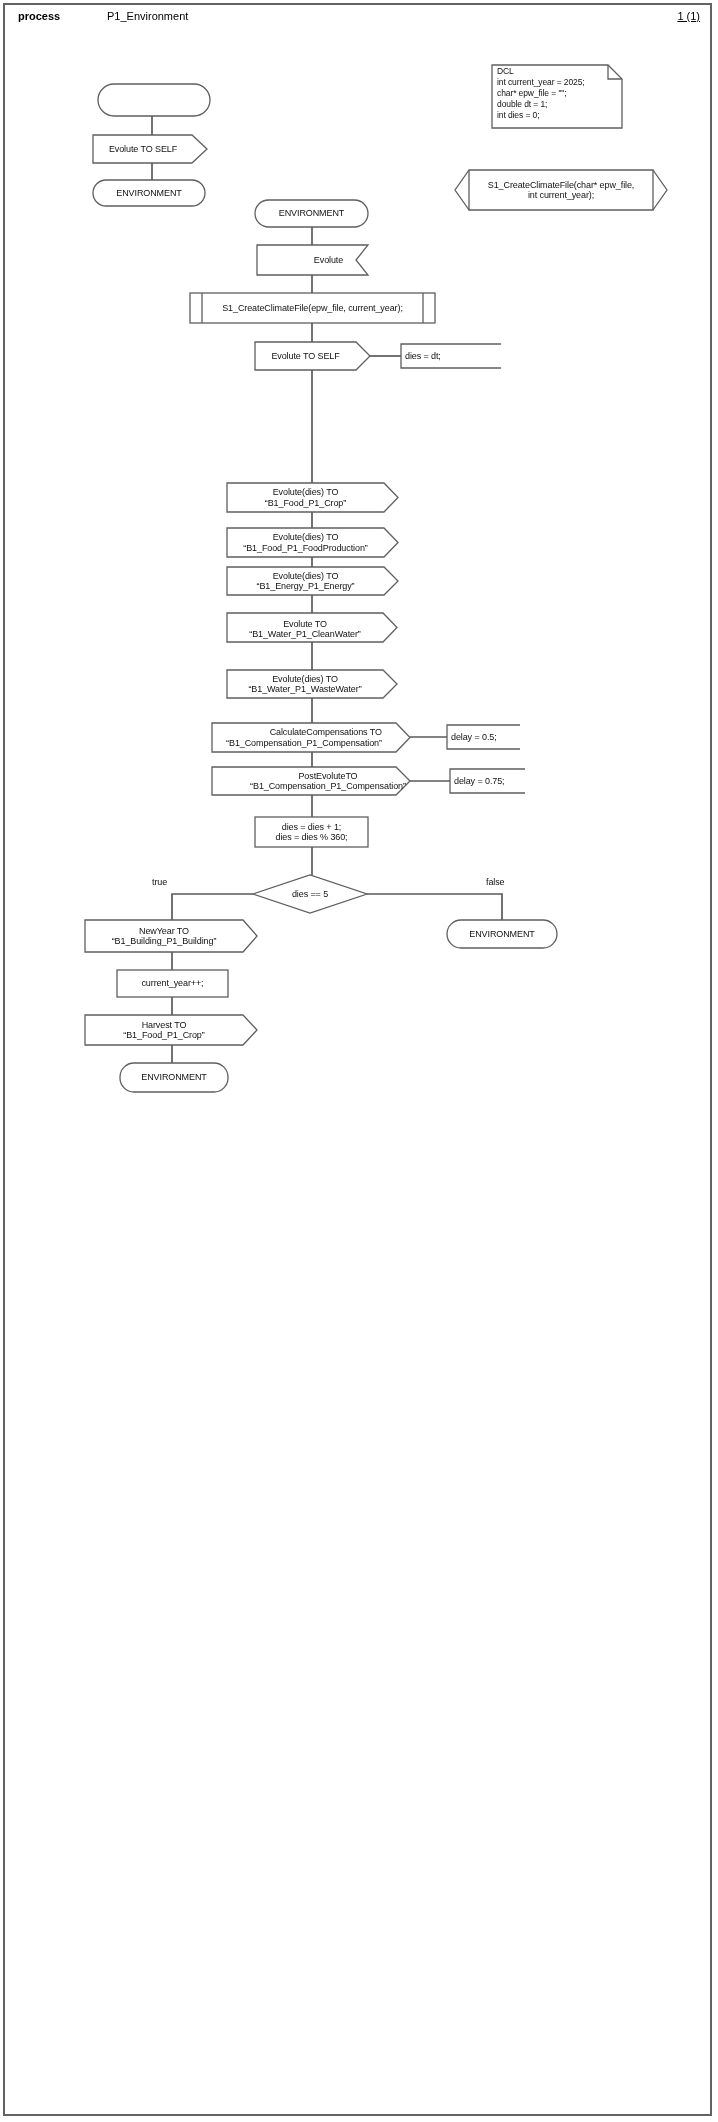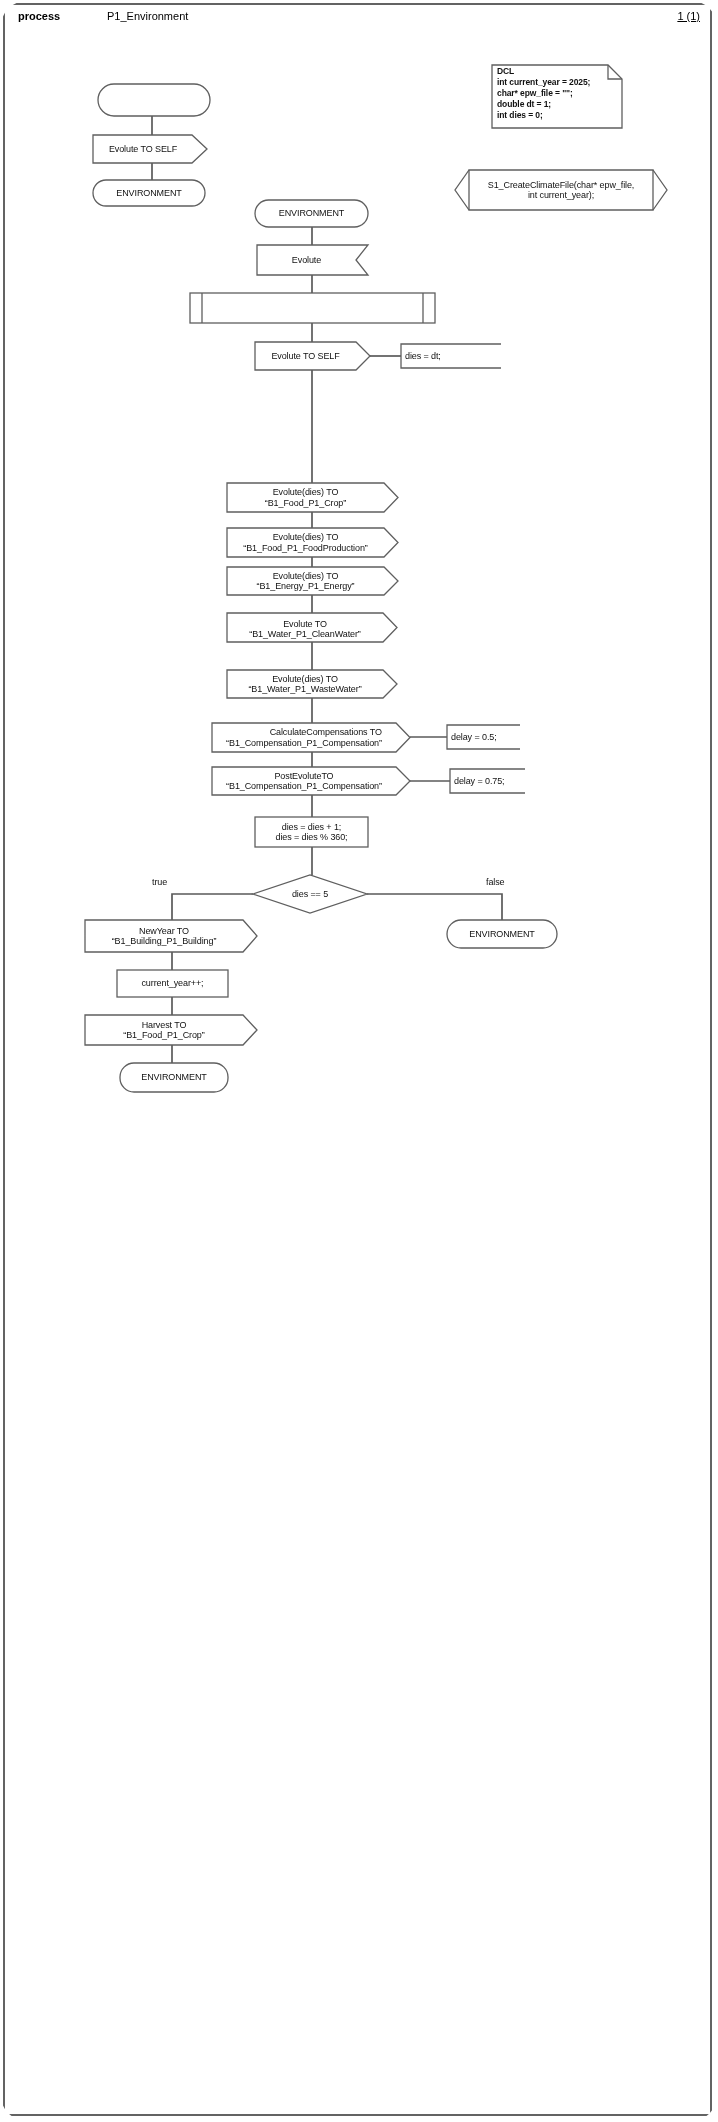--- a/index.html
+++ b/index.html
@@ -3,21 +3,20 @@
 <meta charset="utf-8">
 <style>
   html,body{margin:0;padding:0;background:#ffffff;}
   #page{
     position:relative;
     width:718px;height:2122px;
     background:#ffffff;
     font-family:"Liberation Sans", sans-serif;
     color:#111;
     overflow:hidden;
-    border-radius:29px;
   }
   #page-border{
     position:absolute;left:3px;top:3px;width:709px;height:2113px;
     border:2px solid #636363;box-sizing:border-box;
   }
   svg.canvas{position:absolute;left:0;top:0;}
   .txt{
     position:absolute;
     display:flex;align-items:center;justify-content:center;
     text-align:center;
@@ -103,47 +102,48 @@
     <rect x="117" y="970" width="111" height="27"></rect>
     <polygon points="85,1015 243,1015 257,1030 243,1045 85,1045"></polygon>
     <rect x="120" y="1063" width="108" height="29" rx="14"></rect>
 
     <rect x="447" y="920" width="110" height="28" rx="14"></rect>
   </svg>
 
   <div class="txt" style="left:93px;top:135px;width:100px;height:28px;">Evolute TO SELF</div>
   <div class="txt" style="left:93px;top:180px;width:112px;height:26px;">ENVIRONMENT</div>
 
-  <div class="txt ml lft small-note" style="left:497px;top:66px;width:122px;height:60px;align-items:flex-start;font-weight:bold;">DCL
+  <div class="txt ml lft small-note" style="left:497px;top:66px;width:122px;height:60px;align-items:flex-start;">DCL
 int current_year = 2025;
 char* epw_file = "";
 double dt = 1;
 int dies = 0;</div>
   <div class="txt ml" style="left:469px;top:170px;width:184px;height:40px;">S1_CreateClimateFile(char* epw_file,
 int current_year);</div>
 
   <div class="txt" style="left:255px;top:200px;width:113px;height:27px;">ENVIRONMENT</div>
-  <div class="txt" style="left:257px;top:245px;width:99px;height:30px;">Evolute</div>
+  <div class="txt" style="left:257px;top:245px;width:99px;height:30px;padding-left:22px;">Evolute</div>
+  <div class="txt" style="left:202px;top:293px;width:221px;height:30px;">S1_CreateClimateFile(epw_file, current_year);</div>
   <div class="txt" style="left:255px;top:342px;width:101px;height:28px;">Evolute TO SELF</div>
   <div class="txt lft" style="left:405px;top:344px;width:92px;height:24px;">dies = dt;</div>
 
   <div class="txt ml" style="left:227px;top:483px;width:157px;height:29px;">Evolute(dies) TO
 “B1_Food_P1_Crop”</div>
   <div class="txt ml" style="left:227px;top:528px;width:157px;height:29px;">Evolute(dies) TO
 “B1_Food_P1_FoodProduction”</div>
   <div class="txt ml" style="left:227px;top:567px;width:157px;height:28px;">Evolute(dies) TO
 “B1_Energy_P1_Energy”</div>
   <div class="txt ml" style="left:227px;top:613px;width:156px;height:32px;">Evolute TO
 “B1_Water_P1_CleanWater”</div>
   <div class="txt ml" style="left:227px;top:670px;width:156px;height:28px;">Evolute(dies) TO
 “B1_Water_P1_WasteWater”</div>
   <div class="txt ml" style="left:212px;top:723px;width:184px;height:29px;text-align:right;">CalculateCompensations TO
 “B1_Compensation_P1_Compensation”</div>
   <div class="txt lft" style="left:451px;top:725px;width:66px;height:24px;">delay = 0.5;</div>
-  <div class="txt ml" style="left:212px;top:767px;width:184px;height:28px;">PostEvoluteTO
+  <div class="txt ml" style="left:212px;top:767px;width:184px;height:28px;padding-left:24px;">PostEvoluteTO
 “B1_Compensation_P1_Compensation”</div>
   <div class="txt lft" style="left:454px;top:769px;width:70px;height:24px;">delay = 0.75;</div>
 
   <div class="txt ml" style="left:255px;top:817px;width:113px;height:30px;">dies = dies + 1;
 dies = dies % 360;</div>
   <div class="txt" style="left:260px;top:884px;width:100px;height:20px;">dies == 5</div>
   <div class="txt lft" style="left:152px;top:876px;width:30px;height:12px;">true</div>
   <div class="txt lft" style="left:486px;top:876px;width:34px;height:12px;">false</div>
 
   <div class="txt ml" style="left:85px;top:920px;width:158px;height:32px;">NewYear TO

